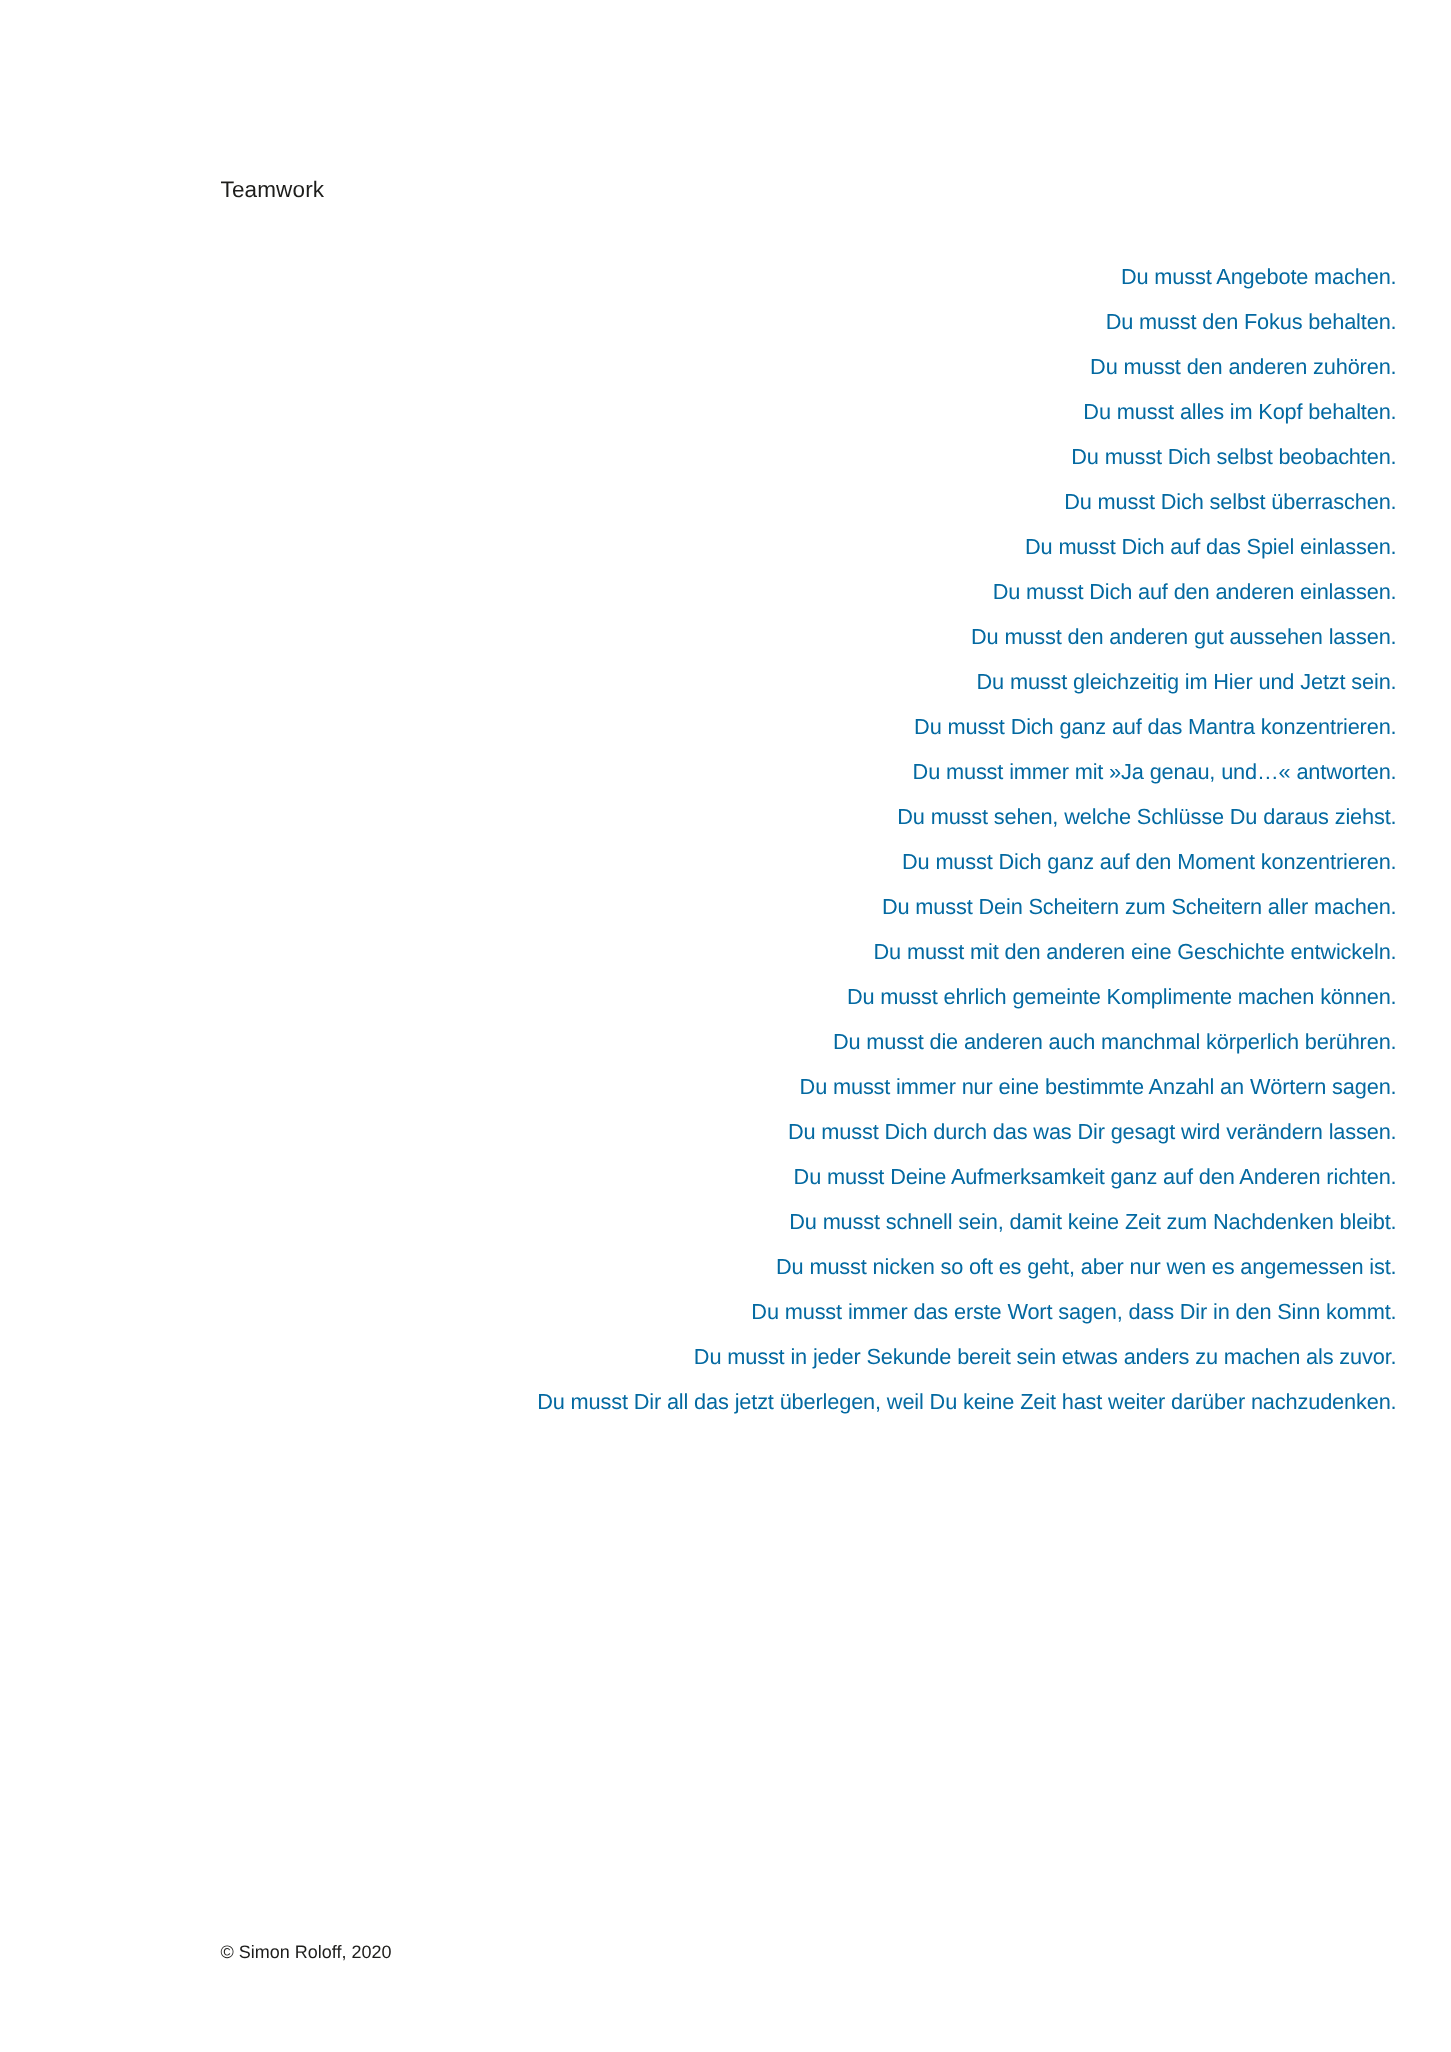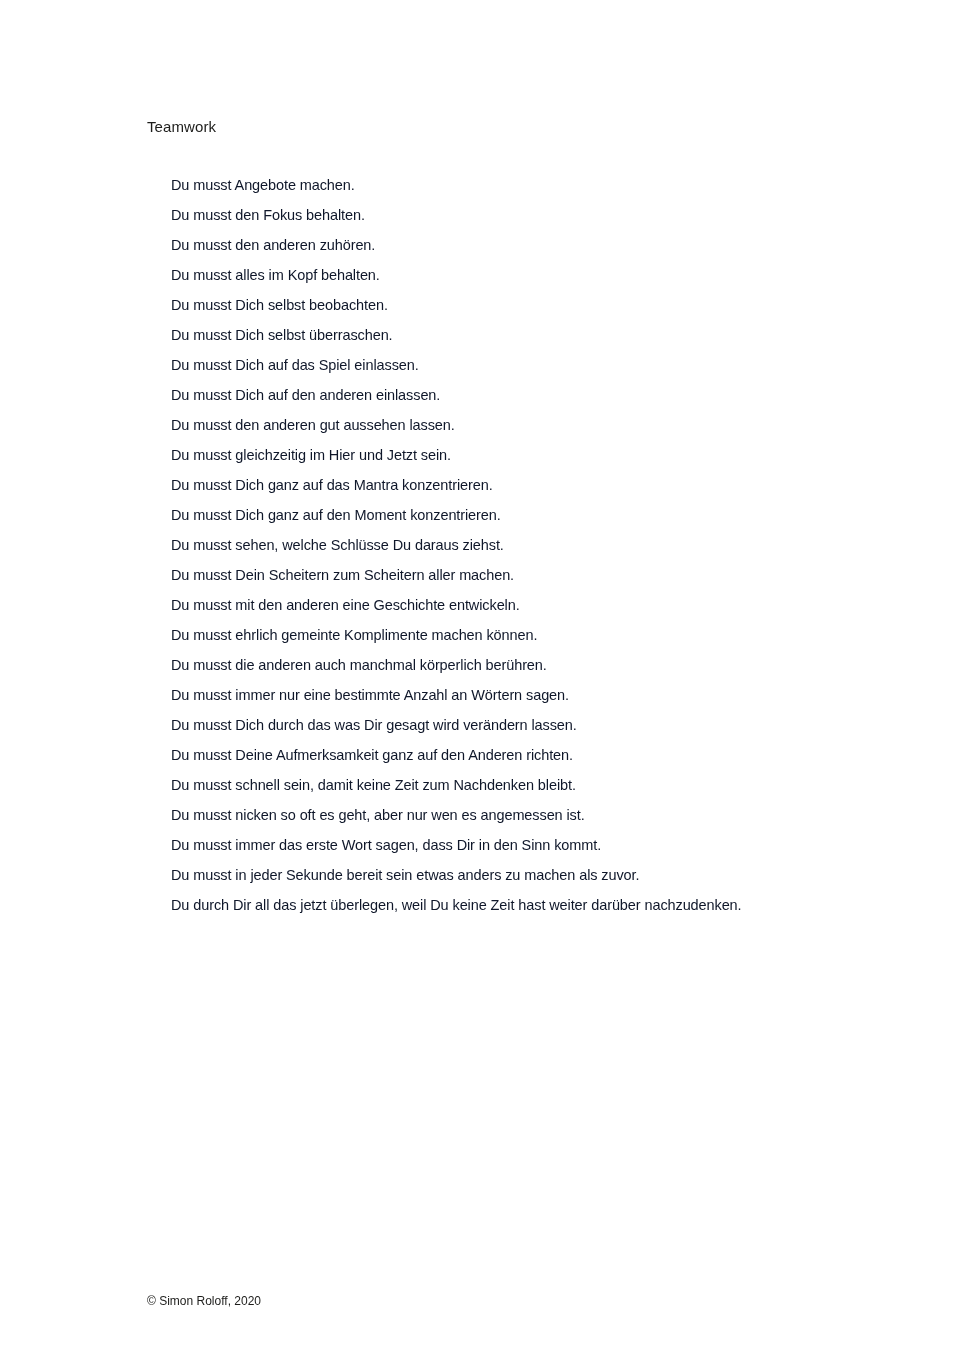--- a/index.html
+++ b/index.html
@@ -12,20 +12,21 @@
     background: #ffffff;
     font-family: "Liberation Sans", "DejaVu Sans", sans-serif;
     color: #1d1d1b;
     position: relative;
     overflow: hidden;
   }
   .page {
     position: absolute;
     inset: 0;
     background: #ffffff;
+    text-align: right;
   }
   .doc-title {
     position: absolute;
     left: 147px;
     top: 118px;
     font-size: 15px;
     line-height: 18px;
     font-weight: 400;
     letter-spacing: 0.1px;
     color: #1d1d1b;
@@ -35,21 +36,21 @@
     position: absolute;
     left: 171px;
     top: 170px;
     width: 760px;
   }
   .poem-line {
     height: 30px;
     line-height: 30px;
     font-size: 14.5px;
     letter-spacing: -0.1px;
-    color: #0f172a;
+    color: #0369a1;
     white-space: nowrap;
   }
   .doc-footer {
     position: absolute;
     left: 147px;
     top: 1292px;
     font-size: 12px;
     line-height: 18px;
     color: #1d1d1b;
     white-space: nowrap;
@@ -66,30 +67,31 @@
       <div class="poem-line">Du musst den Fokus behalten.</div>
       <div class="poem-line">Du musst den anderen zuhören.</div>
       <div class="poem-line">Du musst alles im Kopf behalten.</div>
       <div class="poem-line">Du musst Dich selbst beobachten.</div>
       <div class="poem-line">Du musst Dich selbst überraschen.</div>
       <div class="poem-line">Du musst Dich auf das Spiel einlassen.</div>
       <div class="poem-line">Du musst Dich auf den anderen einlassen.</div>
       <div class="poem-line">Du musst den anderen gut aussehen lassen.</div>
       <div class="poem-line">Du musst gleichzeitig im Hier und Jetzt sein.</div>
       <div class="poem-line">Du musst Dich ganz auf das Mantra konzentrieren.</div>
+      <div class="poem-line">Du musst immer mit »Ja genau, und…« antworten.</div>
+      <div class="poem-line">Du musst sehen, welche Schlüsse Du daraus ziehst.</div>
       <div class="poem-line">Du musst Dich ganz auf den Moment konzentrieren.</div>
-      <div class="poem-line">Du musst sehen, welche Schlüsse Du daraus ziehst.</div>
       <div class="poem-line">Du musst Dein Scheitern zum Scheitern aller machen.</div>
       <div class="poem-line">Du musst mit den anderen eine Geschichte entwickeln.</div>
       <div class="poem-line">Du musst ehrlich gemeinte Komplimente machen können.</div>
       <div class="poem-line">Du musst die anderen auch manchmal körperlich berühren.</div>
       <div class="poem-line">Du musst immer nur eine bestimmte Anzahl an Wörtern sagen.</div>
       <div class="poem-line">Du musst Dich durch das was Dir gesagt wird verändern lassen.</div>
       <div class="poem-line">Du musst Deine Aufmerksamkeit ganz auf den Anderen richten.</div>
       <div class="poem-line">Du musst schnell sein, damit keine Zeit zum Nachdenken bleibt.</div>
       <div class="poem-line">Du musst nicken so oft es geht, aber nur wen es angemessen ist.</div>
       <div class="poem-line">Du musst immer das erste Wort sagen, dass Dir in den Sinn kommt.</div>
       <div class="poem-line">Du musst in jeder Sekunde bereit sein etwas anders zu machen als zuvor.</div>
-      <div class="poem-line">Du durch Dir all das jetzt überlegen, weil Du keine Zeit hast weiter darüber nachzudenken.</div>
+      <div class="poem-line">Du musst Dir all das jetzt überlegen, weil Du keine Zeit hast weiter darüber nachzudenken.</div>
     </div>
 
   <div class="doc-footer">© Simon Roloff, 2020</div>
 </div>
 
 </body></html>

